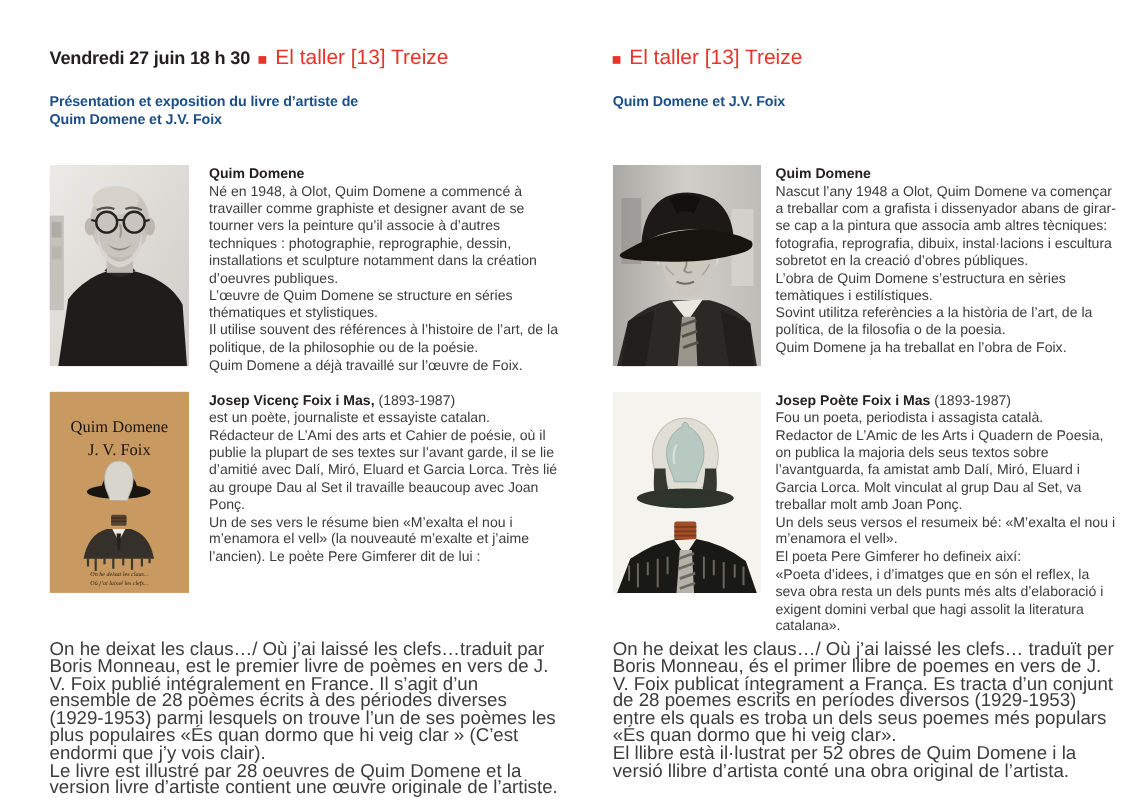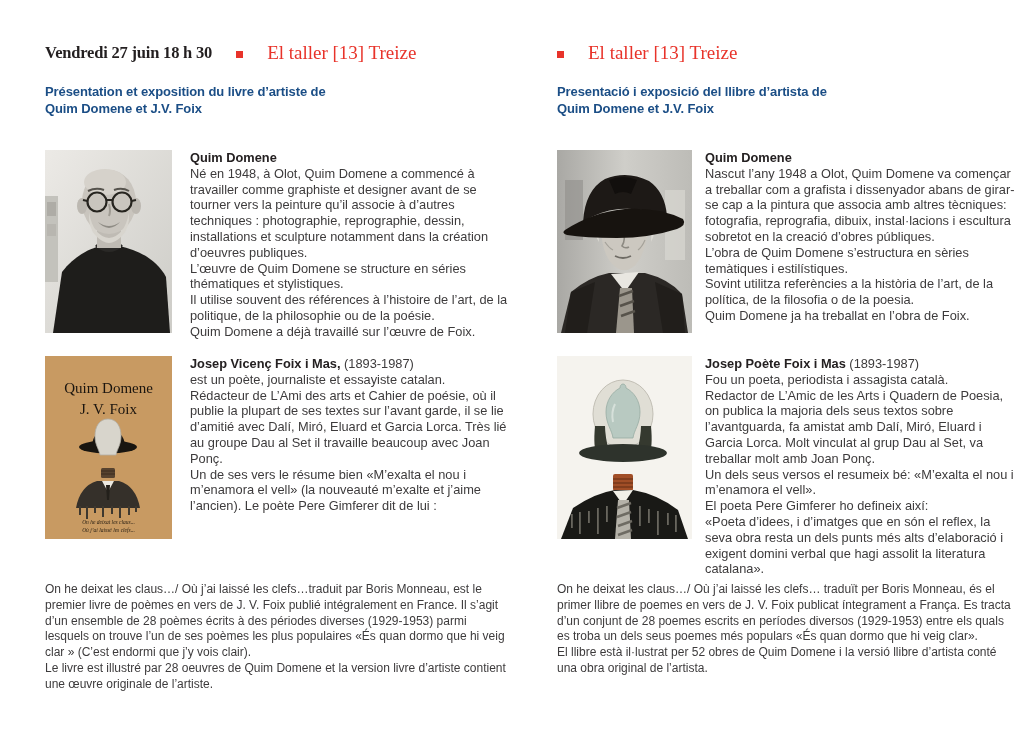--- a/index.html
+++ b/index.html
@@ -2,37 +2,37 @@
 <html><head>
 <meta charset="utf-8">
 <style>
   html,body{margin:0;padding:0;background:#ffffff;}
   .page{position:relative;width:1024px;height:732px;background:#ffffff;overflow:hidden;
         font-family:"Liberation Sans","DejaVu Sans",sans-serif;}
   .col{position:absolute;top:42px;height:690px;}
   .col-left{left:45px;width:466px;}
   .col-right{left:557px;width:460px;}
 
-  .header-row{display:flex;align-items:center;gap:24px;white-space:nowrap;font-family:Liberation Serif, serif;}
+  .header-row{display:flex;align-items:center;gap:8px;white-space:nowrap;}
   .date{font-size:16.5px;font-weight:700;color:#231f20;letter-spacing:-0.2px;}
   .bullet{width:7px;height:7px;background:#e8332a;flex:0 0 auto;margin-top:2px;}
   .venue{font-size:19px;font-weight:400;color:#e8332a;}
 
   .title{position:absolute;top:42px;left:0;right:0;margin:0;
          font-size:13px;font-weight:700;color:#1b4e86;line-height:1.3;letter-spacing:-0.1px;}
 
   .row{position:absolute;left:0;right:0;display:flex;gap:18px;}
   .col-right .row{gap:13px;}
   .row1{top:108px;}
   .row2{top:314px;}
   .figure{flex:0 0 auto;}
   .figure svg{display:block;}
 
   .bio{flex:1 1 auto;font-size:12.8px;line-height:15.8px;color:#3d3b3c;}
-  .footer{position:absolute;top:540px;left:0;right:0;font-size:12px;line-height:15.8px;color:#3d3b3c;}
+  .footer{position:absolute;top:540px;left:0;right:0;font-size:17px;line-height:15.8px;color:#3d3b3c;}
   .tline{margin:0;}
   .s-b{font-weight:700;color:#242021;}
   .s-i{}
 </style>
 </head>
 <body>
 
 <div class="page">
 
   <section class="col col-left">
@@ -141,21 +141,20 @@
   </section>
 
   <section class="col col-right">
 
     <div class="header-row">
       <span class="bullet"></span>
       <span class="venue">El taller [13] Treize</span>
     </div>
 
     <h1 class="title">
-      <div>Presentació i exposició del llibre d’artista de</div>
       <div>Quim Domene et J.V. Foix</div>
     </h1>
 
     <div class="row row1">
       <div class="figure">
         <svg width="135" height="183" viewBox="0 0 135 183">
           <defs>
             <linearGradient id="pg2" x1="0" y1="0" x2="1" y2="0">
               <stop offset="0" stop-color="#a9a8a4"></stop>
                 <stop offset="0.5" stop-color="#cfcec9"></stop>

